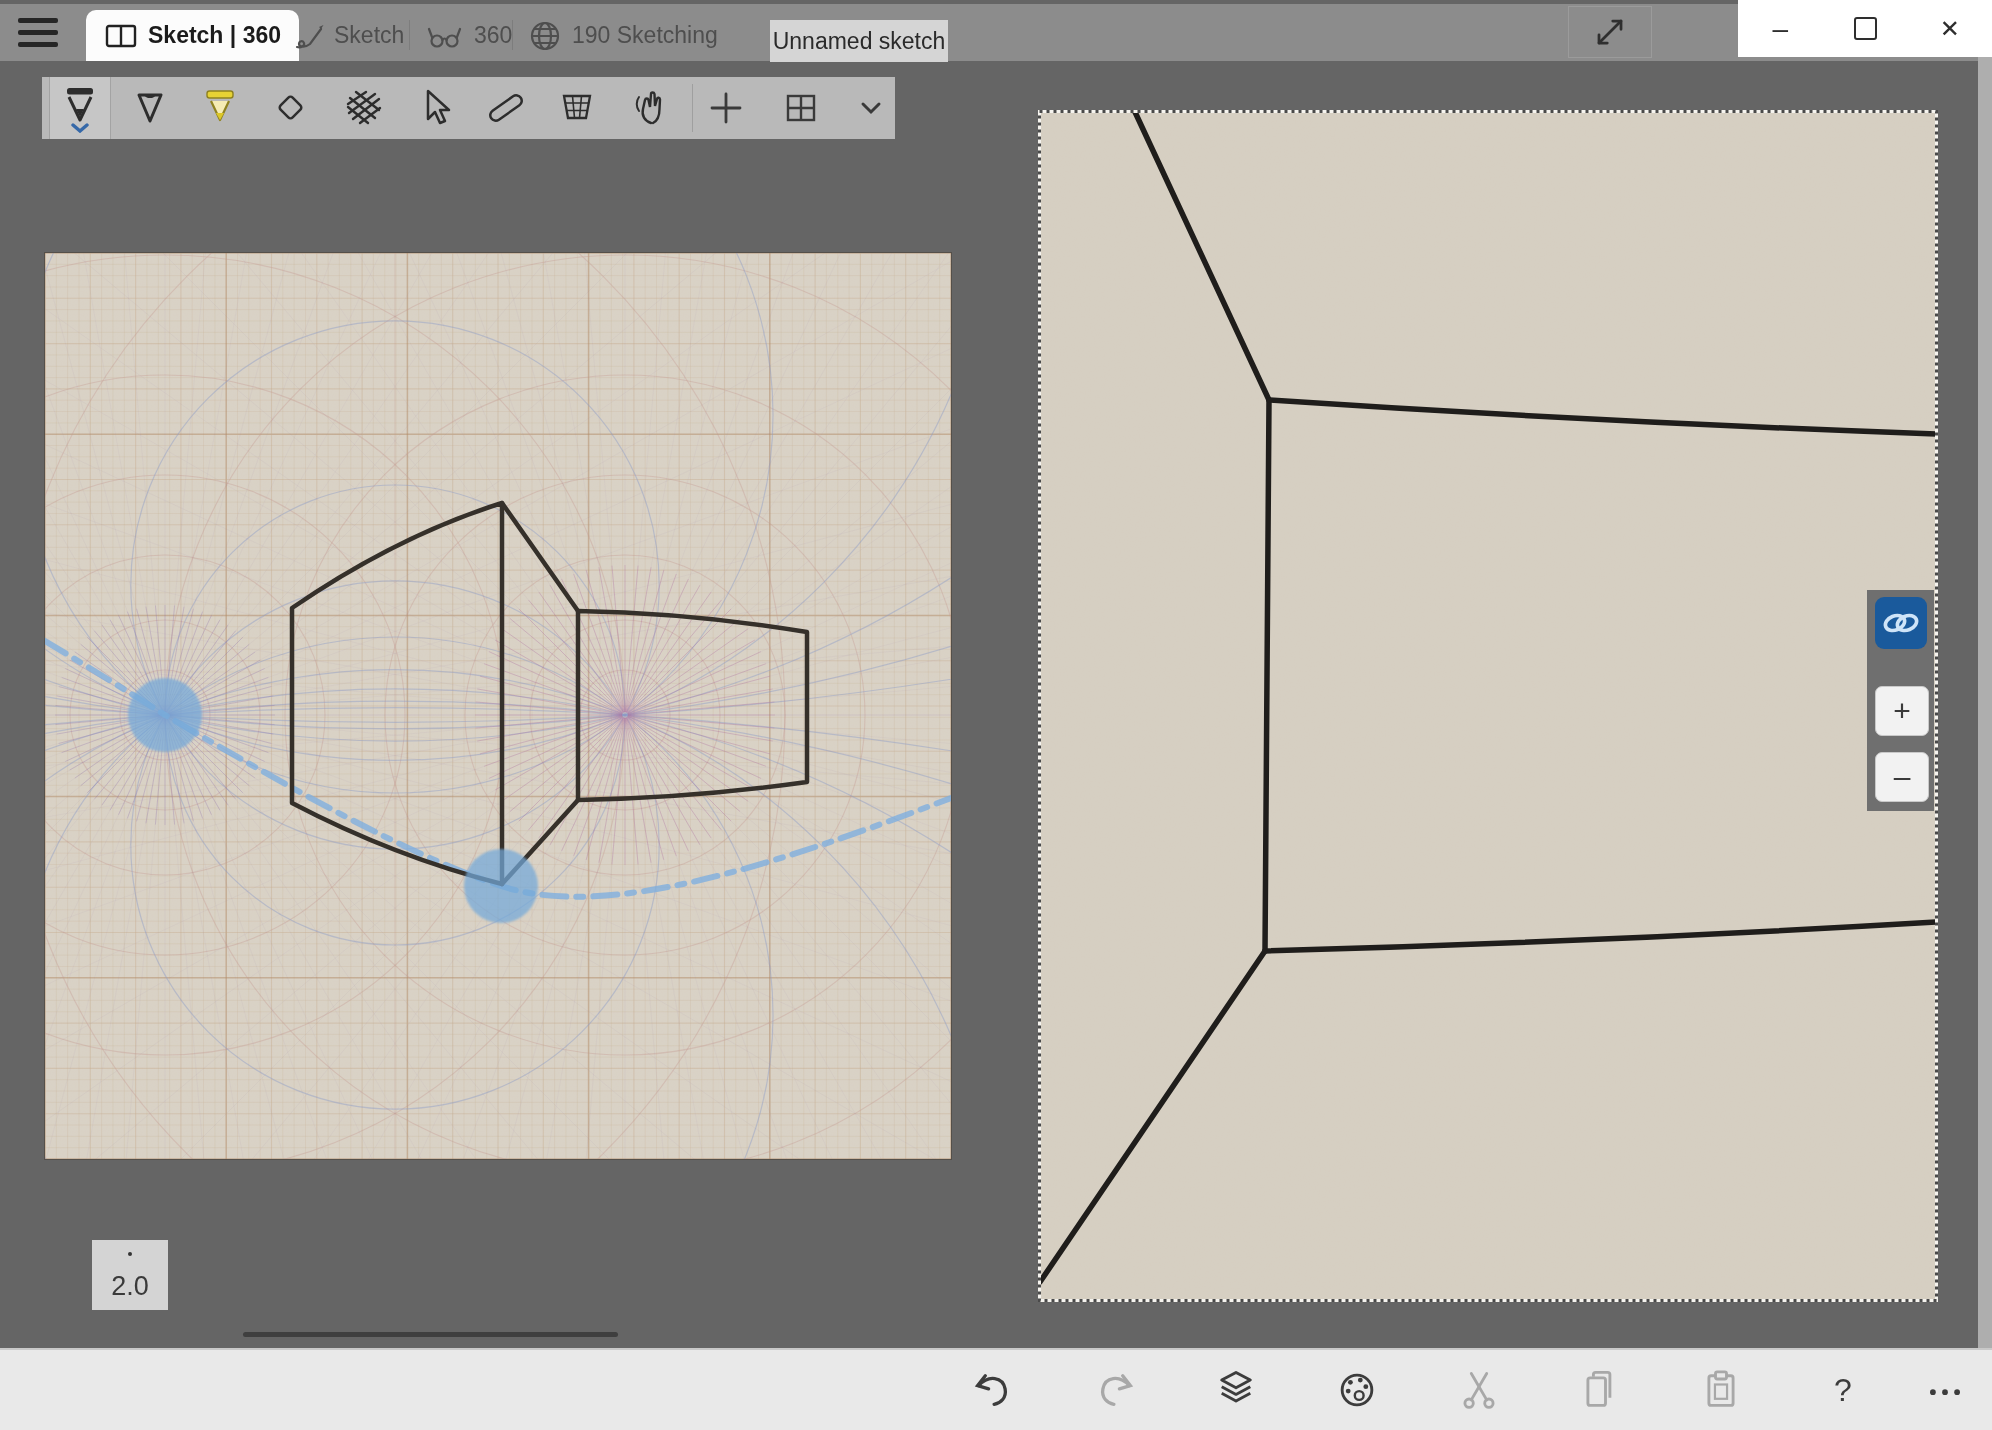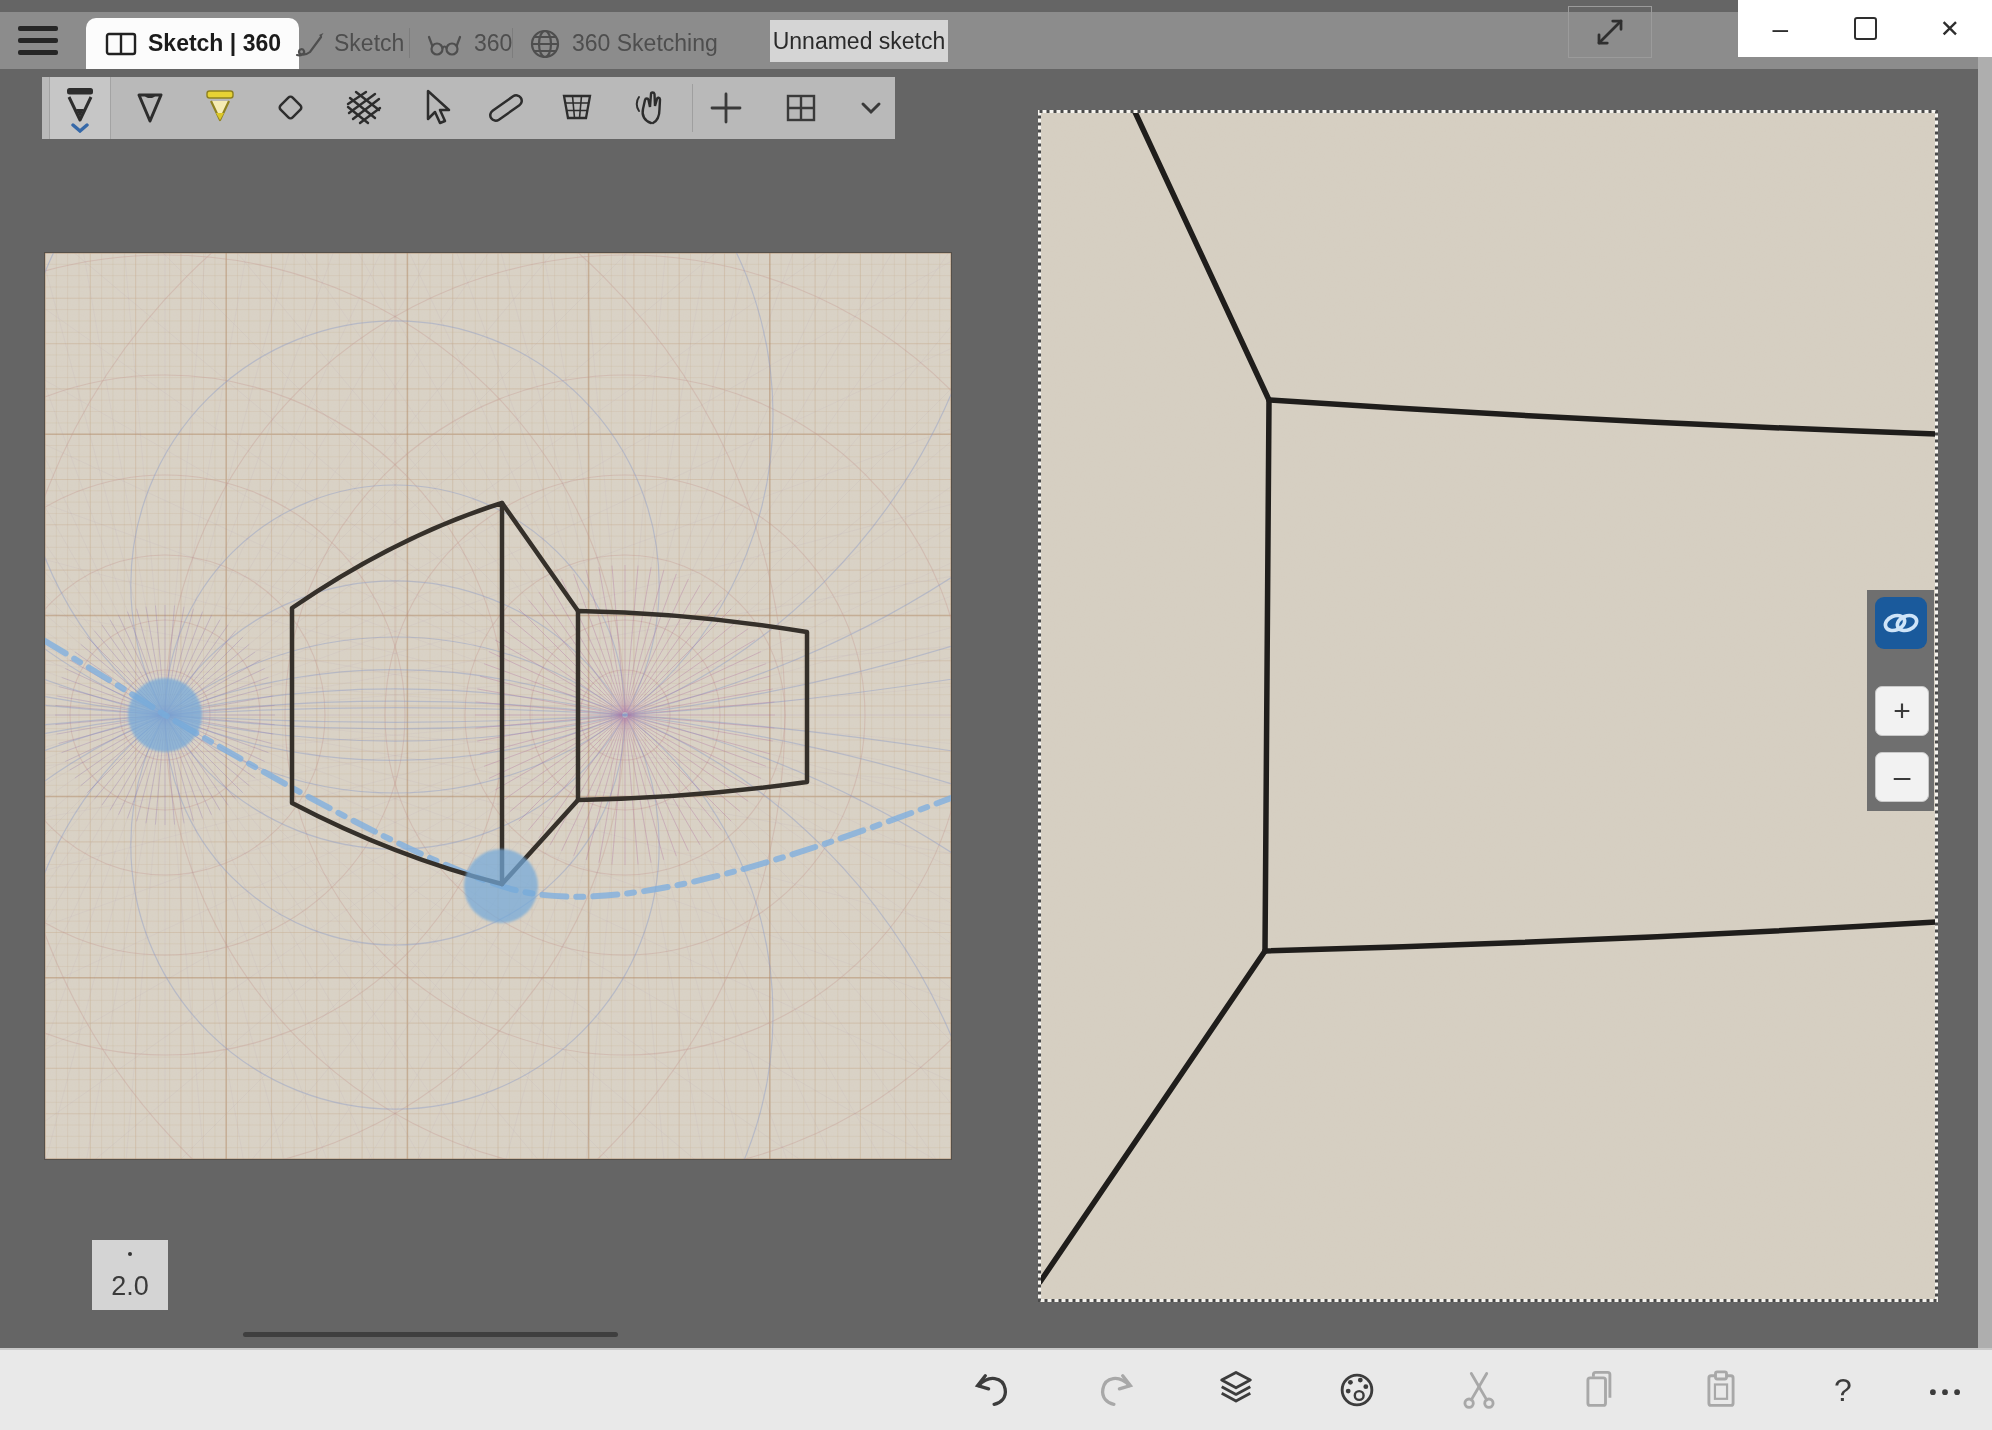--- a/index.html
+++ b/index.html
@@ -4,21 +4,21 @@
 <style>
   html,body{margin:0;padding:0;}
   body{
     width:1992px;height:1430px;overflow:hidden;position:relative;
     background:#656565;
     font-family:"Liberation Sans","DejaVu Sans",sans-serif;
     -webkit-font-smoothing:antialiased;
   }
   .abs{position:absolute;}
   
-  .titlebar{left:0;top:12px;width:1992px;height:57px;background:#8c8c8c;}
+  .titlebar{left:0;top:4px;width:1992px;height:57px;background:#8c8c8c;}
   .hamburger{left:18px;top:11px;width:42px;height:36px;cursor:pointer;}
   .hamburger i{position:absolute;left:0;width:40px;height:5px;background:#262626;border-radius:2px;}
   .tab{display:flex;align-items:center;gap:10px;height:51px;top:6px;color:#4e4e4e;font-size:23px;cursor:pointer;}
   .tab.active{background:#fcfcfc;border-radius:10px 10px 0 0;color:#1b1b1b;font-weight:bold;padding:0 18px;}
   .tabsep{top:16px;width:1px;height:30px;background:#7d7d7d;}
   .docchip{left:770px;top:20px;width:178px;height:42px;background:#d5d5d5;color:#2b2b2b;
     font-size:23px;display:flex;align-items:center;justify-content:center;}
   .expandbtn{left:1568px;top:6px;width:82px;height:50px;border:1px solid #9b9b9b;display:flex;align-items:center;justify-content:center;cursor:pointer;}
   .winctl{left:1738px;top:0;width:254px;height:57px;background:#ffffff;display:flex;}
   .winbtn{flex:1;display:flex;align-items:center;justify-content:center;color:#2e2e2e;font-size:28px;cursor:pointer;}
@@ -97,21 +97,21 @@
   <div class="abs tabsep" style="left:512px"></div>
 
   <div class="abs tab" style="left:528px">
     <span>
       <svg width="34" height="34" viewBox="0 0 34 34" fill="none" stroke="#4e4e4e" stroke-width="2.2">
           <circle cx="17" cy="17" r="13"></circle>
           <ellipse cx="17" cy="17" rx="6" ry="13"></ellipse>
           <path d="M4 17 H30 M6 10 H28 M6 24 H28" stroke-width="1.8"></path>
         </svg>
     </span>
-    <span>360 Sketching</span>
+    <span>190 Sketching</span>
   </div>
 </div>
 
 <div class="abs docchip">
   <span>Unnamed sketch</span>
 </div>
 
 <div class="abs expandbtn">
   <span>
     <svg width="44" height="44" viewBox="0 0 48 48" fill="none" stroke="#2f2f2f" stroke-width="3" stroke-linecap="round">

